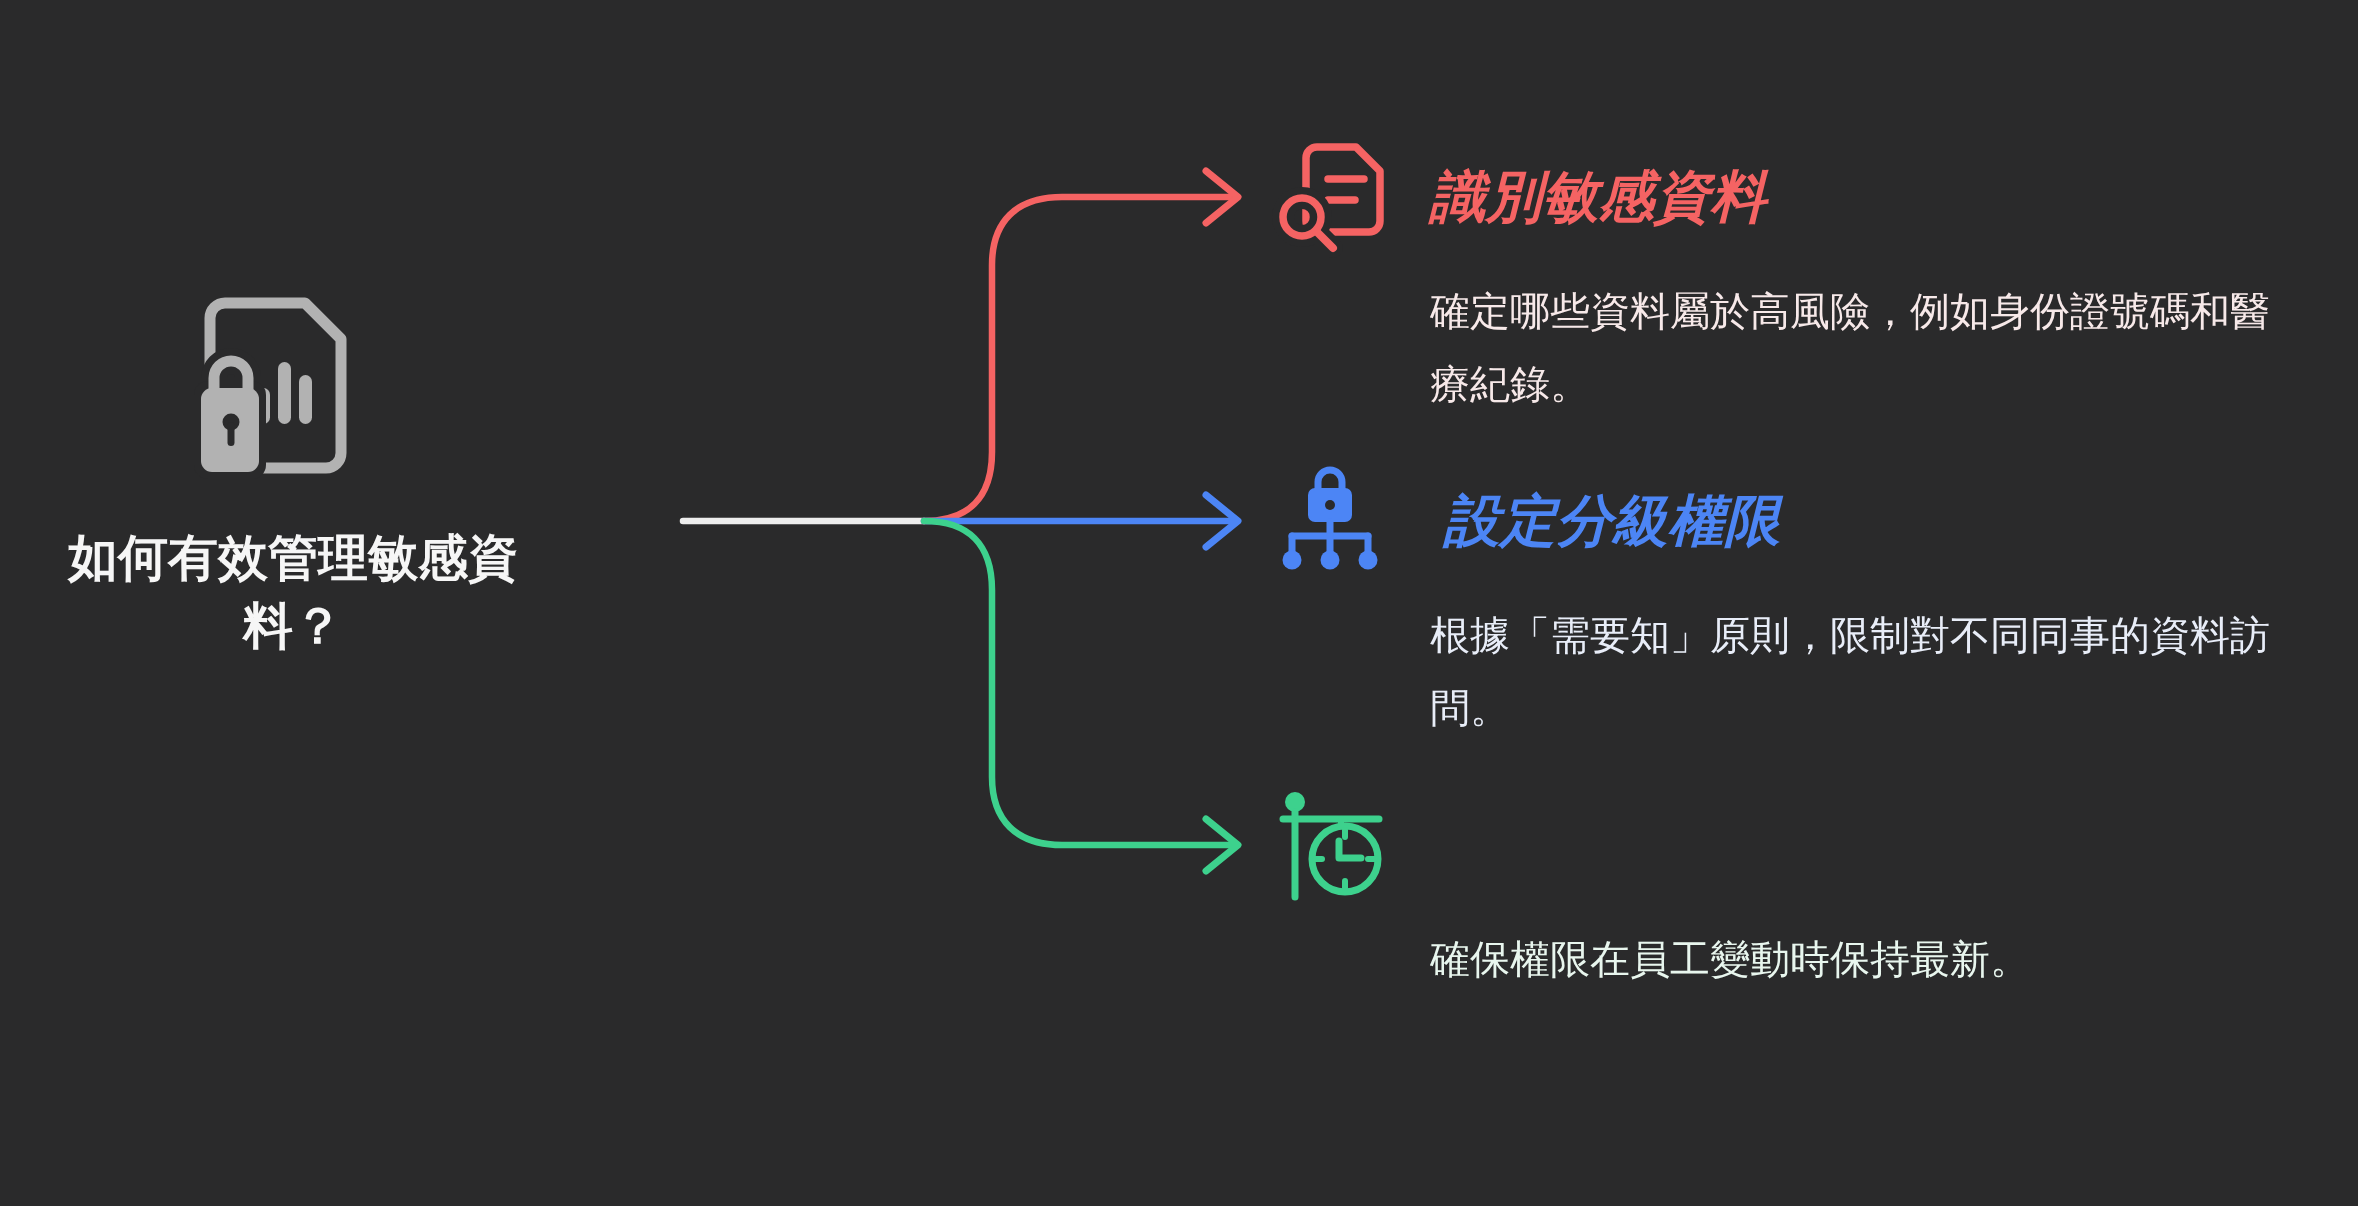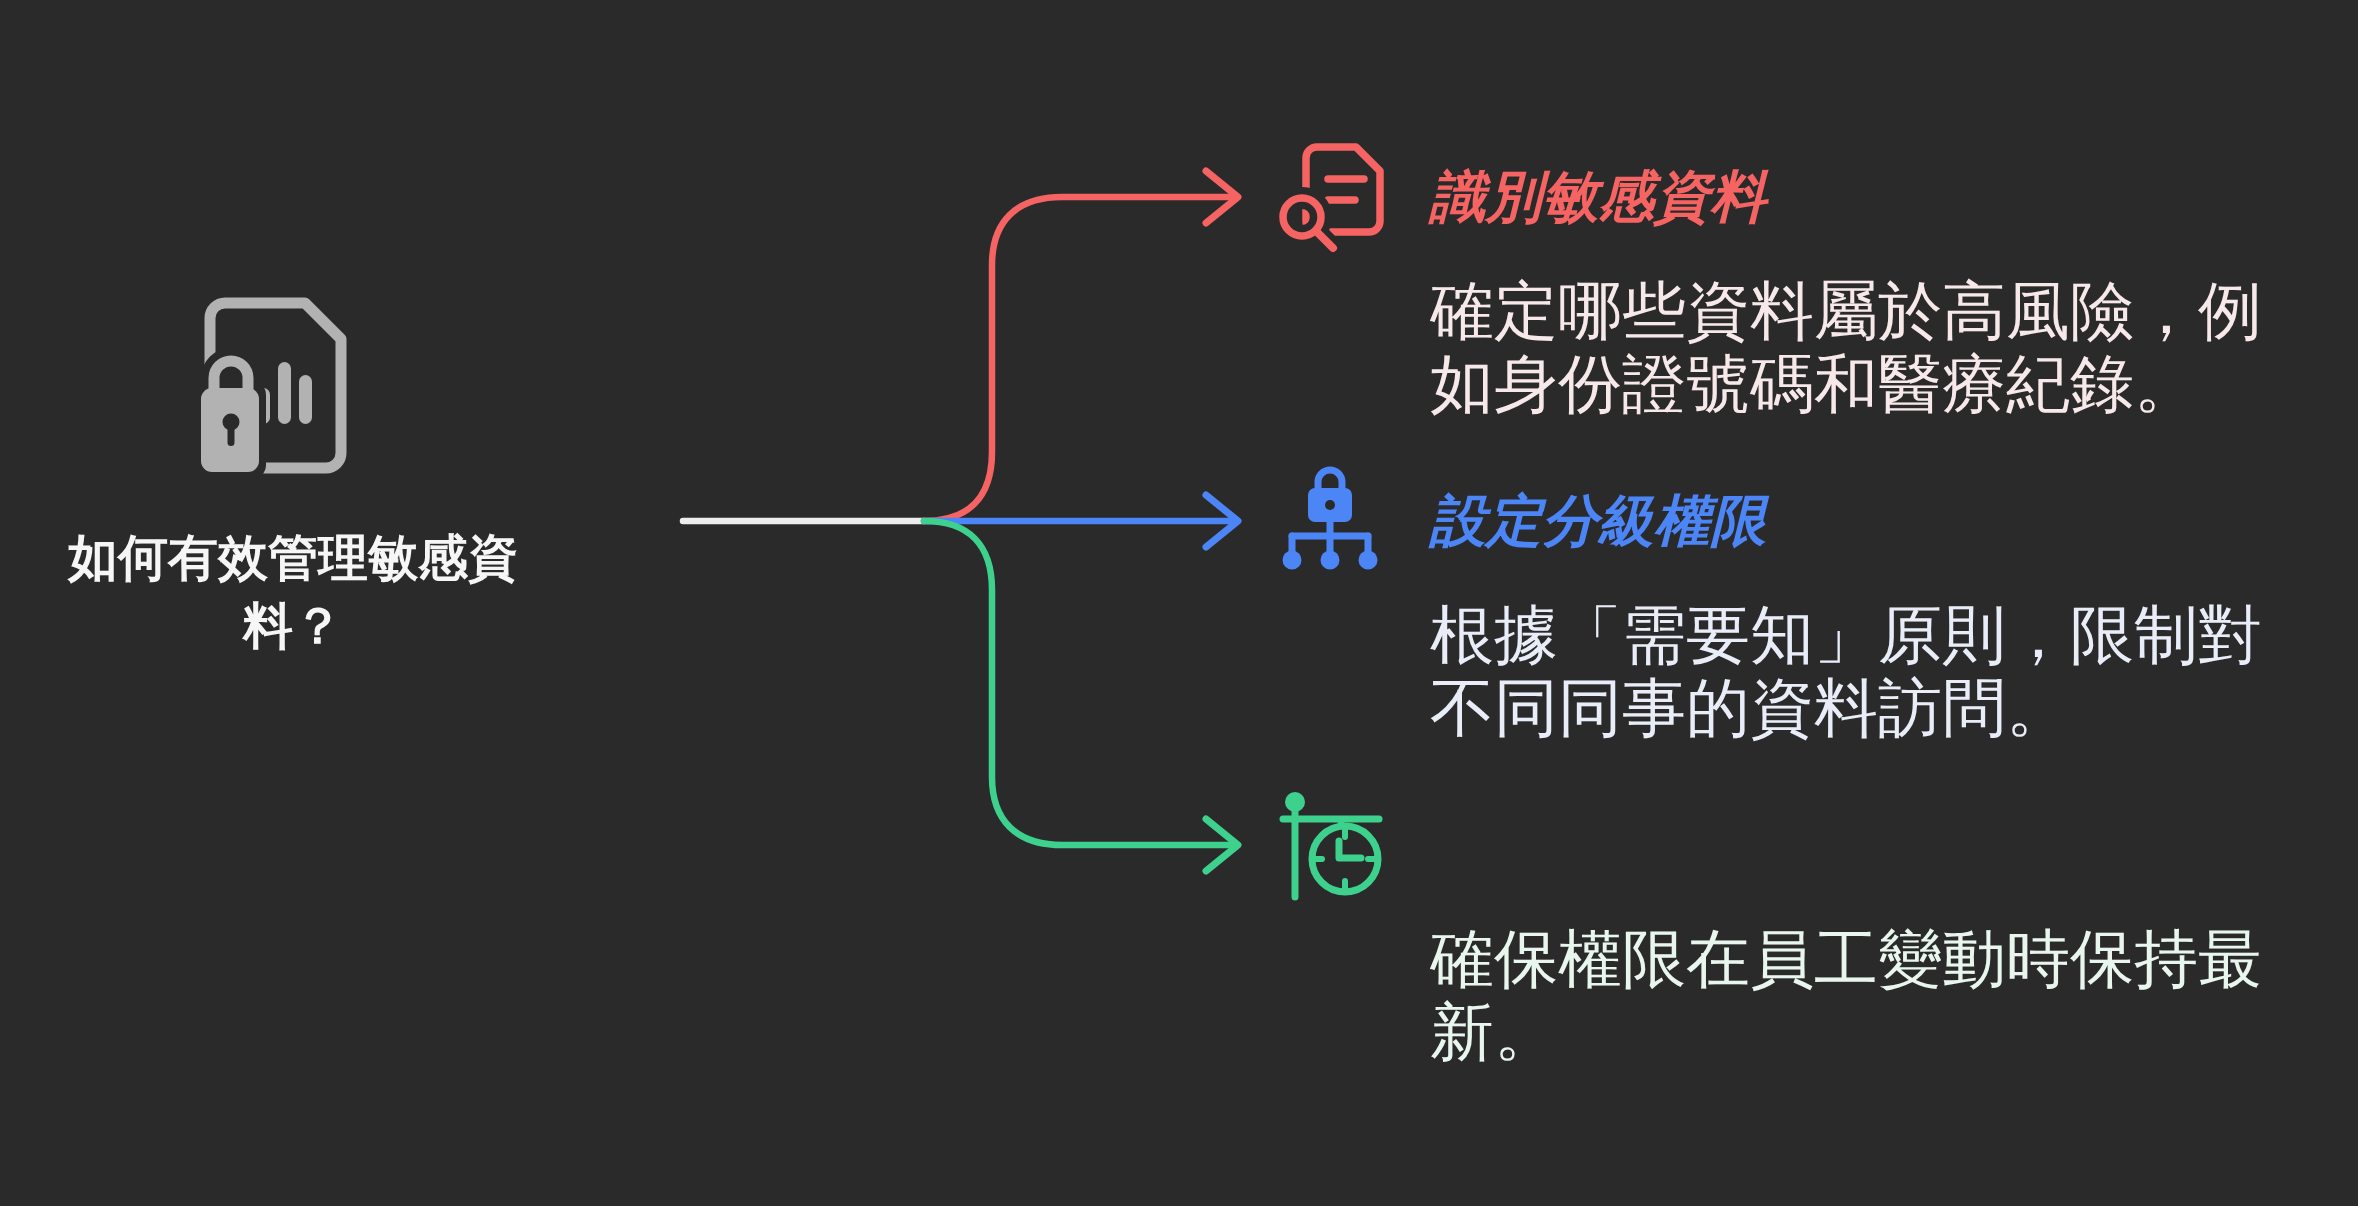--- a/index.html
+++ b/index.html
@@ -40,25 +40,25 @@
     font-family:Liberation Serif, serif;
   }
   .branch-title {
     left:1430px;
     font-size:56px; font-weight:bold; line-height:64px;
     white-space:nowrap;
     font-style:italic;
   }
   .branch-desc {
     left:1430px; width:840px;
-    font-size:64px; font-weight:normal; line-height:73px;
+    font-size:40px; font-weight:normal; line-height:73px;
     word-break:break-word;
   }
   .t-red   { color:var(--red,#f56363); }
-  .t-blue  { color:var(--blue,#4c85f5); }
+  .t-blue  { color:var(--blue,#4c85f5);margin-left:14px; }
   .t-green { color:var(--green,#3dd18d); }
   .d-red   { color:var(--red-desc-text,#f7e9e9); }
   .d-blue  { color:var(--blue-desc-text,#e8edf8); }
   .d-green { color:var(--green-desc-text,#e8f6ee); }
 </style>
 </head>
 <body>
 
 <div class="canvas">
 

